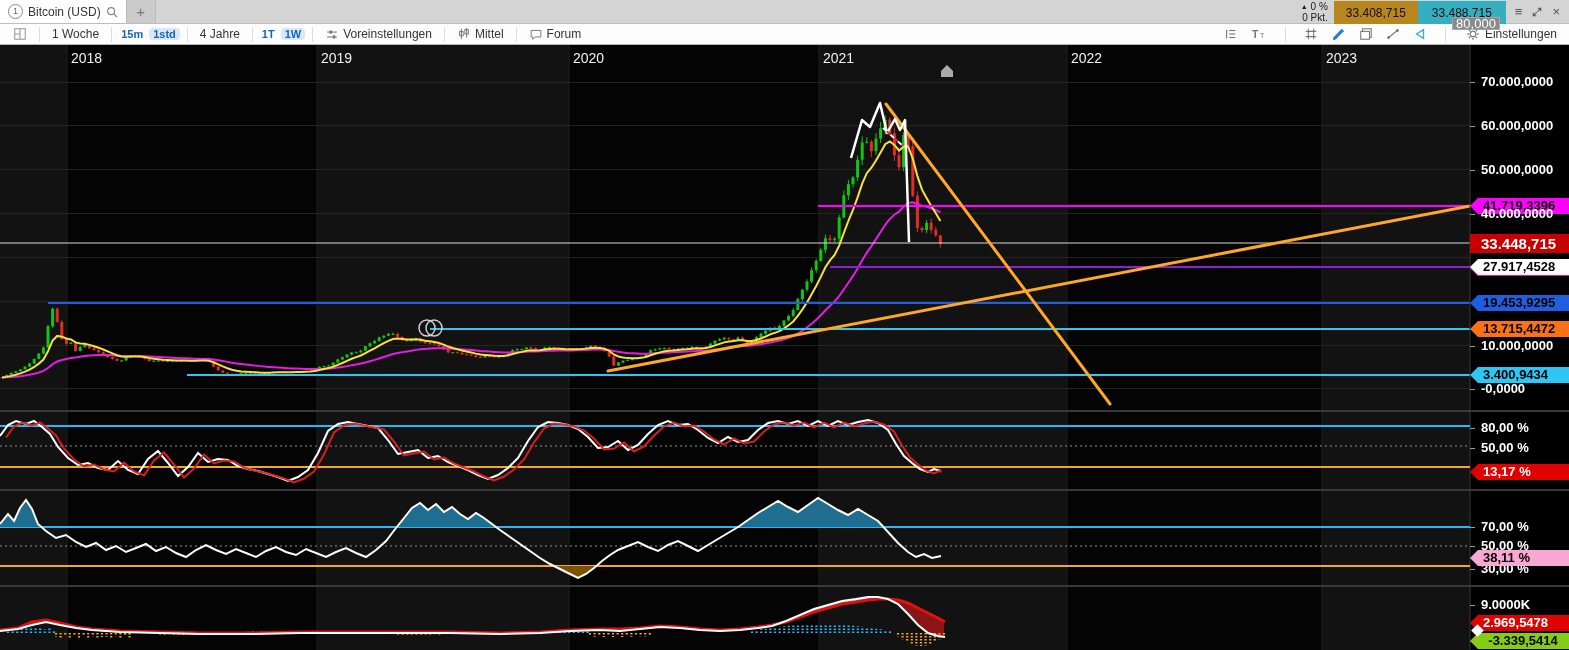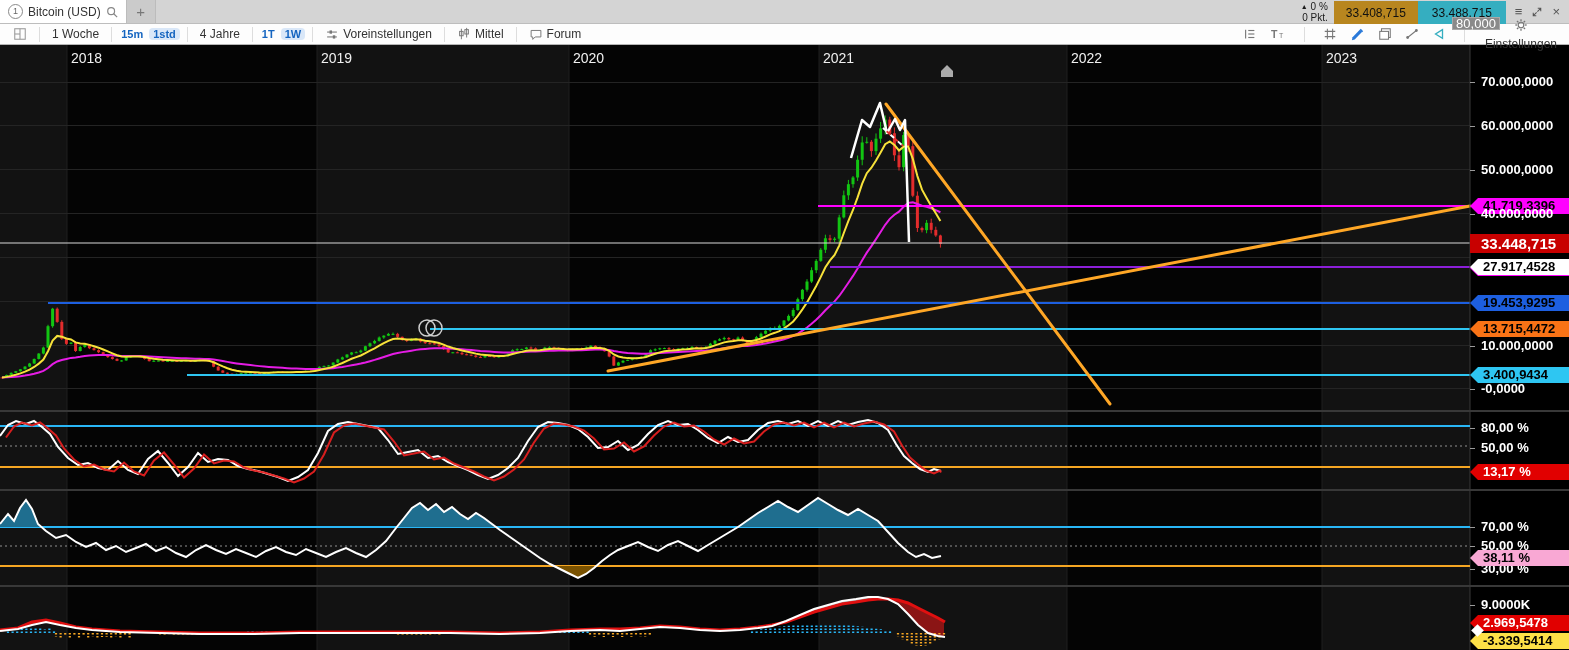--- a/index.html
+++ b/index.html
@@ -17,21 +17,21 @@
   .spread{position:absolute;left:1452px;top:17px;width:46px;height:11px;background:#8a8a8a;border:1px solid #a8a8a8;color:#fff;font-size:13px;display:flex;align-items:center;justify-content:center;z-index:6;}
   .winicons{display:flex;align-items:center;gap:9px;padding:0 9px;color:#555;}
   .winicons .glyph{font-size:13px;line-height:1;cursor:default;}
   
   .toolbar{position:absolute;left:0;top:24px;width:1569px;height:21px;background:#fdfdfd;border-bottom:1px solid #b5b5b5;display:flex;align-items:center;font-size:12px;color:#333;box-sizing:border-box;padding:0 6px;}
   .tbtn{display:flex;align-items:center;gap:4px;padding:0 7px;height:100%;cursor:default;white-space:nowrap;}
   .blue{color:#1565c0;font-weight:bold;font-size:11px;padding:0 4px;}
   .bluebox{background:#d9e7f8;border-radius:4px;margin:0 2px;}
   .vsep{width:1px;height:15px;background:#ddd;margin:0 5px;}
   .rgrp{margin-left:auto;display:flex;align-items:center;gap:13px;padding-right:4px;}
-  .rgrp .tbtn{padding:0 2px;gap:5px;flex-direction:column;}
+  .rgrp .tbtn{padding:0 2px;gap:5px;}
   
   .chartwrap{position:absolute;left:0;top:45px;width:1569px;height:605px;}
   svg#chart-svg{position:absolute;left:0;top:0;}
   .axis-pane{position:absolute;left:1470px;top:0;width:99px;height:605px;}
   .axlabel{position:absolute;left:0;white-space:nowrap;font-weight:bold;}
   .ax-plain{color:#fff;font-size:13px;padding-left:11px;}
   .ax-badge{font-size:13px;height:16px;line-height:16px;padding:0 6px 0 13px;min-width:80px;clip-path:polygon(8px 0,100% 0,100% 100%,8px 100%,0 50%);}
   .ax-badge-big{font-size:15px;height:19px;line-height:19px;width:99px;padding-left:11px;box-sizing:border-box;}
   .ax-tick{position:absolute;left:0;width:5px;height:1px;background:#9a9a9a;}
   .diamond{position:absolute;left:3px;width:9px;height:9px;background:#fff;transform:rotate(45deg);z-index:5;}
@@ -822,17 +822,17 @@
         <div class="axlabel ax-plain" style="top: 474px; z-index: 1;">70,00 %</div>
         <i class="ax-tick" style="top: 482px;"></i>
         <div class="axlabel ax-plain" style="top: 493px; z-index: 1;">50,00 %</div>
         <i class="ax-tick" style="top: 501px;"></i>
         <div class="axlabel ax-plain" style="top: 516px; z-index: 1;">30,00 %</div>
         <i class="ax-tick" style="top: 524px;"></i>
         <div class="axlabel ax-badge" style="top: 505px; background: #f9a8d4; color: rgb(0, 0, 0); z-index: 2;">38,11 %</div>
         <div class="axlabel ax-plain" style="top: 552px; z-index: 1;">9.0000K</div>
         <i class="ax-tick" style="top: 560px;"></i>
         <div class="axlabel ax-badge" style="top: 570px; background: rgb(225, 0, 0); color: rgb(255, 255, 255); z-index: 1;">2.969,5478</div>
-        <div class="axlabel ax-badge" style="top: 588px; background: #fde047; color: rgb(0, 0, 0); z-index: 1;">-3.339,5414</div>
+        <div class="axlabel ax-badge" style="top: 588px; background: #84cc16; color: rgb(0, 0, 0); z-index: 1; text-align: center;">-3.339,5414</div>
         <div class="diamond" style="top: 581px;"></div>
       </div>
   </div>
 </div>
 
 </body></html>

